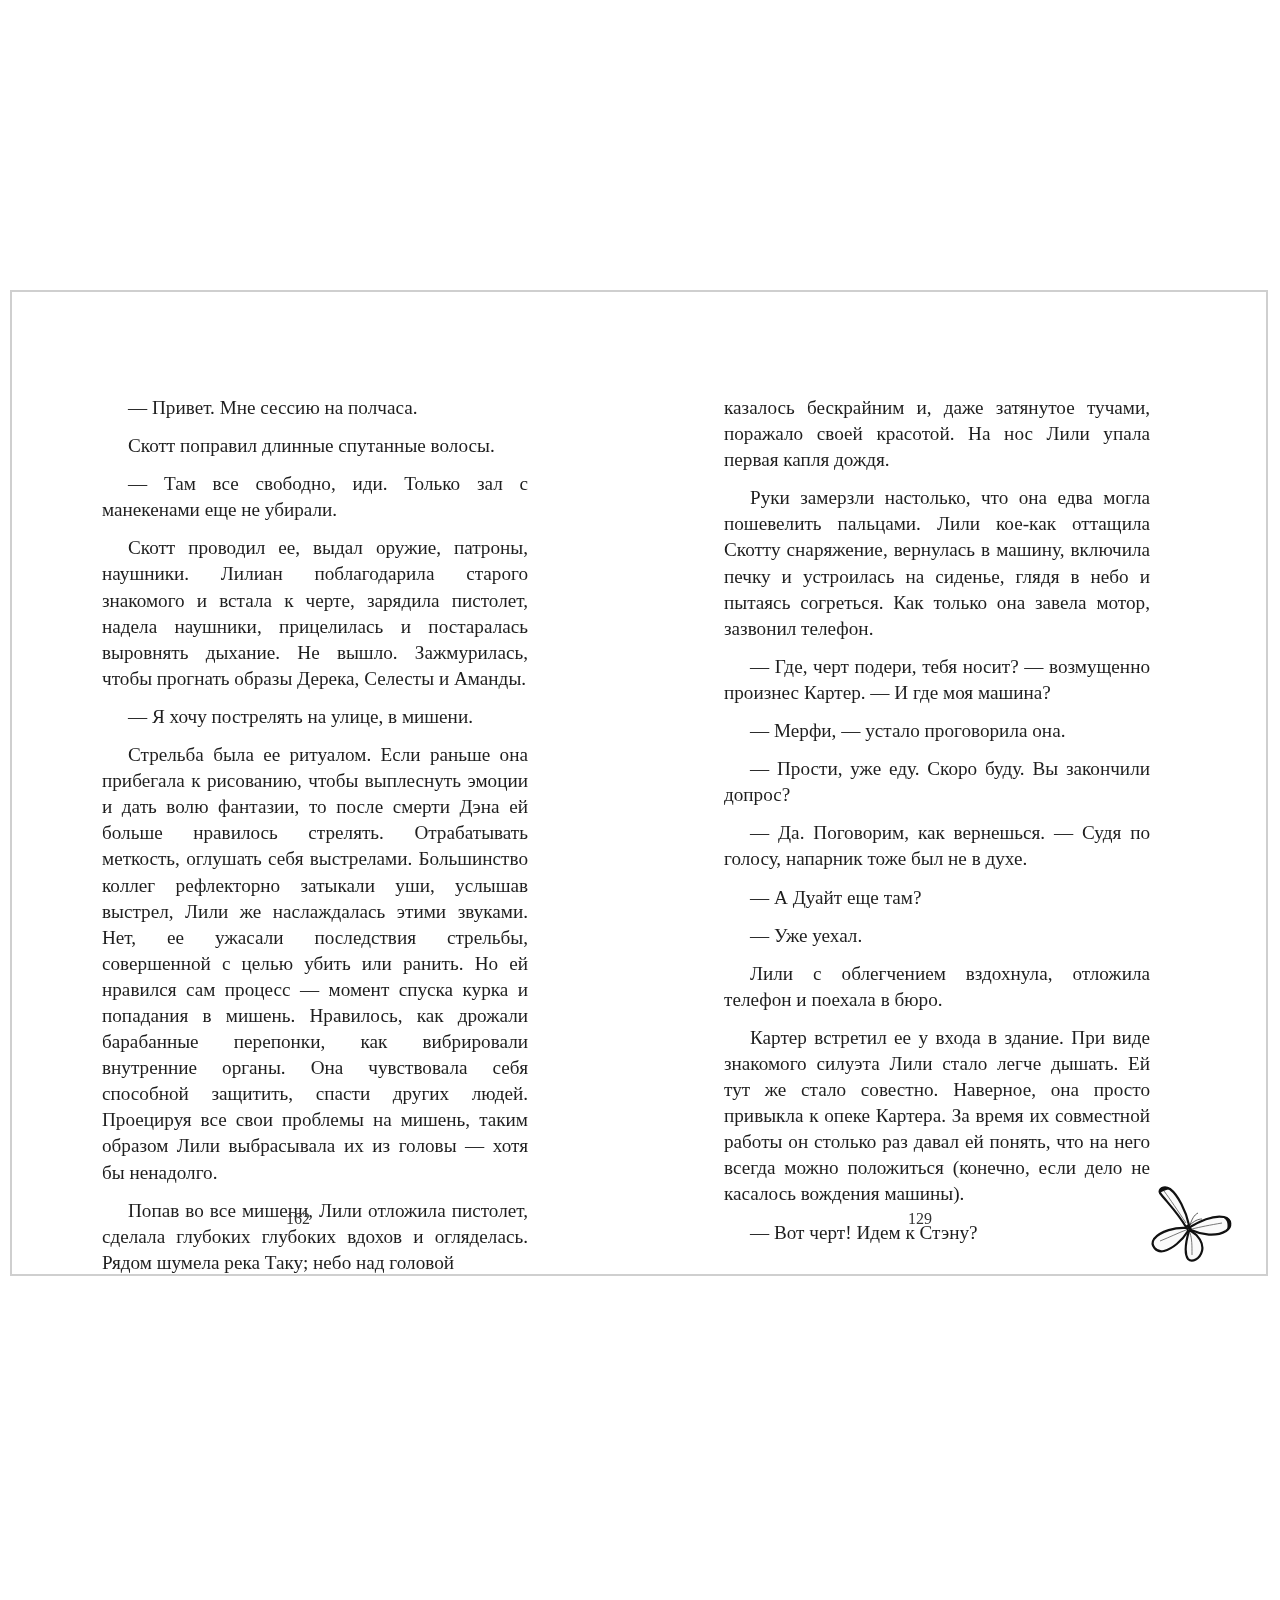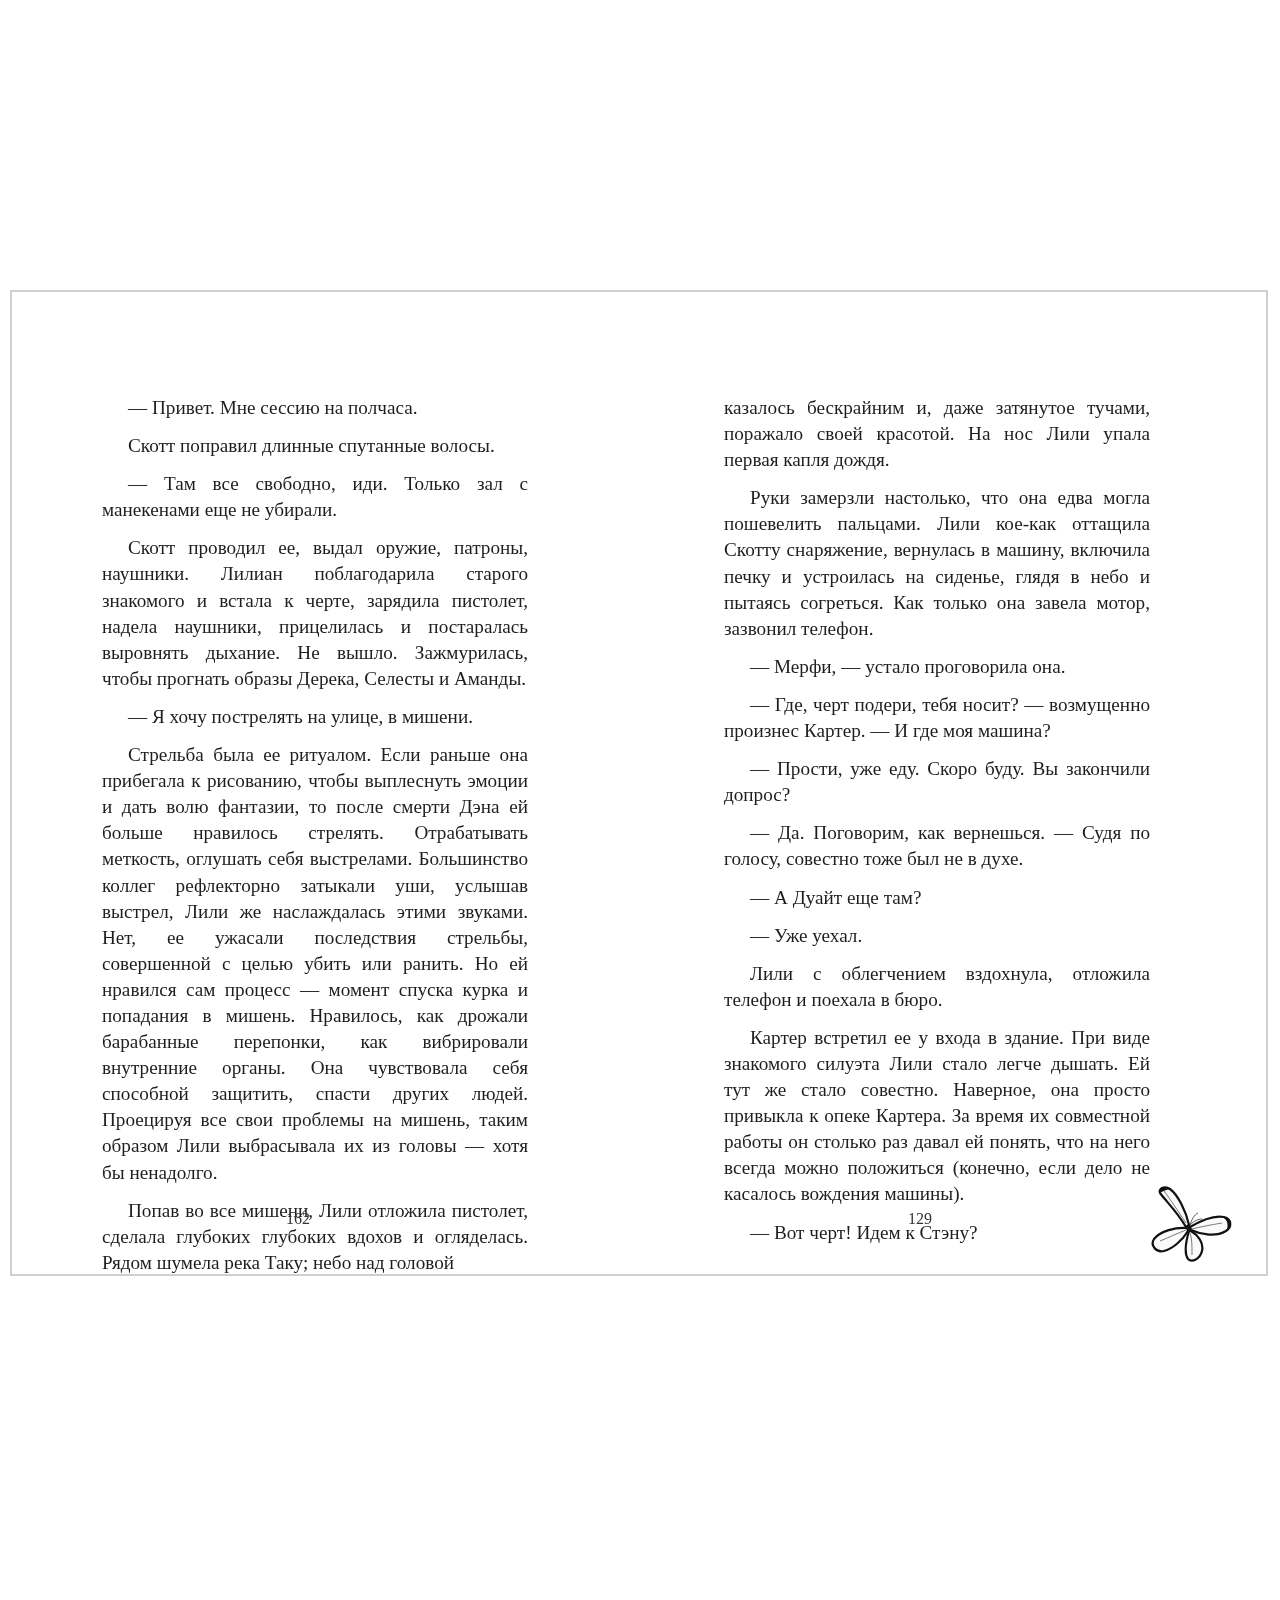--- a/index.html
+++ b/index.html
@@ -36,24 +36,24 @@
   <p class="ind">— Там все свободно, иди. Только зал с манекенами еще не убирали.</p>
   <p class="ind">Скотт проводил ее, выдал оружие, патроны, наушники. Лилиан поблагодарила старого знакомого и встала к черте, зарядила пистолет, надела наушники, прицелилась и постаралась выровнять дыхание. Не вышло. Зажмурилась, чтобы прогнать образы Дерека, Селесты и Аманды.</p>
   <p class="ind">— Я хочу пострелять на улице, в мишени.</p>
   <p class="ind">Стрельба была ее ритуалом. Если раньше она прибегала к рисованию, чтобы выплеснуть эмоции и дать волю фантазии, то после смерти Дэна ей больше нравилось стрелять. Отрабатывать меткость, оглушать себя выстрелами. Большинство коллег рефлекторно затыкали уши, услышав выстрел, Лили же наслаждалась этими звуками. Нет, ее ужасали последствия стрельбы, совершенной с целью убить или ранить. Но ей нравился сам процесс — момент спуска курка и попадания в мишень. Нравилось, как дрожали барабанные перепонки, как вибрировали внутренние органы. Она чувствовала себя способной защитить, спасти других людей. Проецируя все свои проблемы на мишень, таким образом Лили выбрасывала их из головы — хотя бы ненадолго.</p>
   <p class="ind">Попав во все мишени, Лили отложила пистолет, сделала глубоких глубоких вдохов и огляделась. Рядом шумела река Таку; небо над головой</p>
 </div>
 
 <div class="page right">
   <p>казалось бескрайним и, даже затянутое тучами, поражало своей красотой. На нос Лили упала первая капля дождя.</p>
   <p class="ind">Руки замерзли настолько, что она едва могла пошевелить пальцами. Лили кое-как оттащила Скотту снаряжение, вернулась в машину, включила печку и устроилась на сиденье, глядя в небо и пытаясь согреться. Как только она завела мотор, зазвонил телефон.</p>
+  <p class="ind">— Где, черт подери, тебя носит? — возмущенно произнес Картер. — И где моя машина?</p>
   <p class="ind">— Мерфи, — устало проговорила она.</p>
-  <p class="ind">— Где, черт подери, тебя носит? — возмущенно произнес Картер. — И где моя машина?</p>
   <p class="ind">— Прости, уже еду. Скоро буду. Вы закончили допрос?</p>
-  <p class="ind">— Да. Поговорим, как вернешься. — Судя по голосу, совестно тоже был не в духе.</p>
+  <p class="ind">— Да. Поговорим, как вернешься. — Судя по голосу, напарник тоже был не в духе.</p>
   <p class="ind">— А Дуайт еще там?</p>
   <p class="ind">— Уже уехал.</p>
   <p class="ind">Лили с облегчением вздохнула, отложила телефон и поехала в бюро.</p>
   <p class="ind">Картер встретил ее у входа в здание. При виде знакомого силуэта Лили стало легче дышать. Ей тут же стало совестно. Наверное, она просто привыкла к опеке Картера. За время их совместной работы он столько раз давал ей понять, что на него всегда можно положиться (конечно, если дело не касалось вождения машины).</p>
   <p class="ind">— Вот черт! Идем к Стэну?</p>
 </div>
 
 <div class="pnum left">162</div>
 <div class="pnum right">129</div>
 

